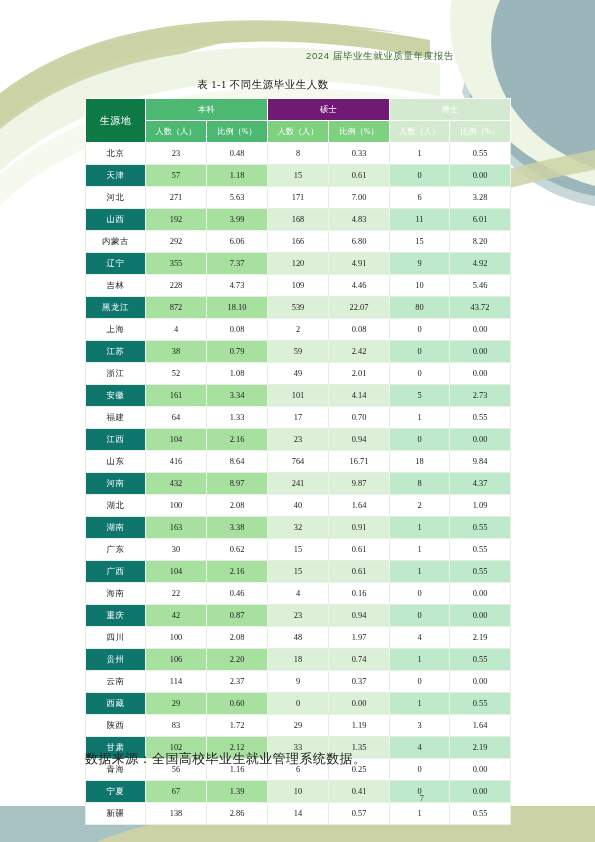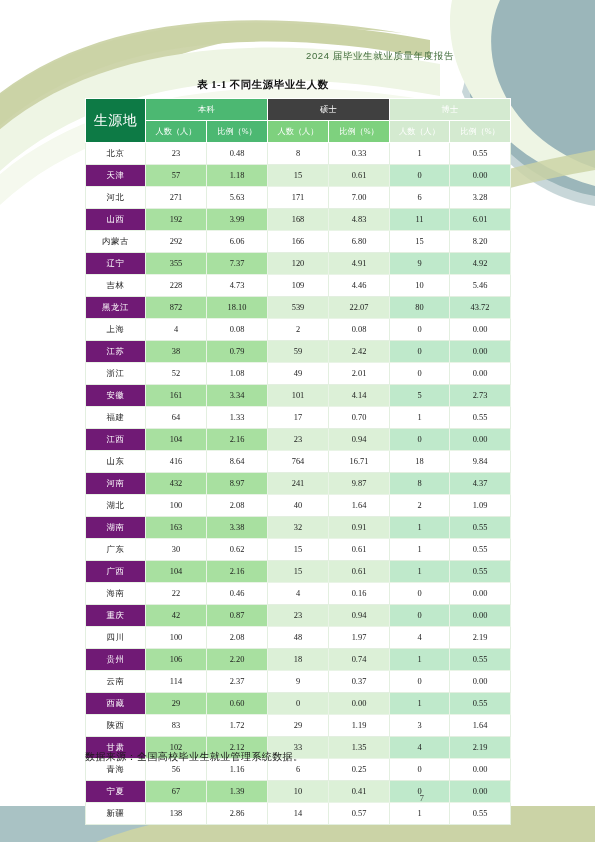--- a/index.html
+++ b/index.html
@@ -43,21 +43,21 @@
     font-family: "Liberation Sans", "DejaVu Sans", sans-serif;
     white-space: nowrap;
   }
 
   .table-caption {
     position: absolute;
     left: 0; right: 0;
     top: 66px;
     text-align: center;
     font-size: 10.5px;
-    font-weight: bold;
+    font-weight: normal;
     letter-spacing: 0.5px;
     color: #111111;
     margin-left: 14px;
   }
 
   #table-wrap {
     position: absolute;
     left: 85px;
     top: 86px;
     width: 425px;
@@ -76,54 +76,54 @@
     text-align: center;
     vertical-align: middle;
     font-weight: normal;
     line-height: 1.1;
   }
 
   
   th.h-region {
     background: #0d7a45;
     color: #ffffff;
-    font-size: 14px;
+    font-size: 10px;
     letter-spacing: 0.5px;
     width: 60px;
     margin-left: 39px;
   }
   th.h-g1 { background: #4cb872; color: #ffffff; letter-spacing: 0.4px; margin-left: 6px; }
-  th.h-g2 { background: #404040; color: #ffffff; letter-spacing: 0.4px; }
+  th.h-g2 { background: #701a75; color: #ffffff; letter-spacing: 0.4px; }
   th.h-g3 { background: #d4ead0; color: #ffffff; letter-spacing: 0.4px; }
   th.h-sub1 { background: #4cb872; color: #ffffff; }
   th.h-sub2 { background: #7ed17e; color: #ffffff; }
   th.h-sub3 { background: #d4ead0; color: #ffffff; }
 
   
   tr.r-white td { background: #ffffff; color: #1a1a1a; }
   tr.r-white td.c-region { background: #ffffff; text-align: center; }
 
   
-  tr.r-tint td.c-region { background: #701a75; color: #ffffff; }
+  tr.r-tint td.c-region { background: #0f766e; color: #ffffff; }
   tr.r-tint td.g1 { background: #a8e0a0; }
   tr.r-tint td.g2 { background: #dcf0d7; }
   tr.r-tint td.g3 { background: #bfe9cb; }
 
   td.c-region { font-size: 8.4px; letter-spacing: 0.6px; }
   td.num { font-family: "Liberation Serif", "DejaVu Serif", serif; font-size: 8.4px; }
 
   
   table.data tbody td { border-color: #e9f4e6; }
   table.data tbody tr.r-white td { border-color: #e3efe0; }
 
   .source-note {
     position: absolute;
     left: 85px;
     top: 738px;
-    font-size: 10px;
+    font-size: 13px;
     letter-spacing: 0.4px;
     color: #1a1a1a;
   }
 
   .page-number {
     position: absolute;
     right: 88px;
     top: 781px;
     font-size: 9px;
     color: #444444;

